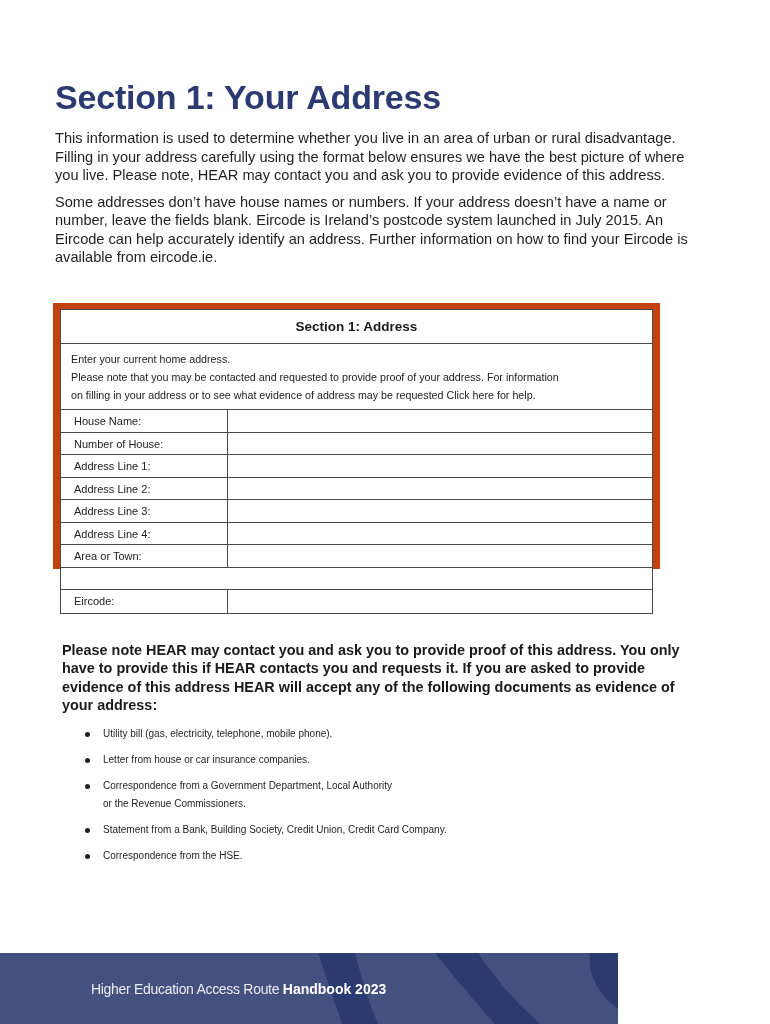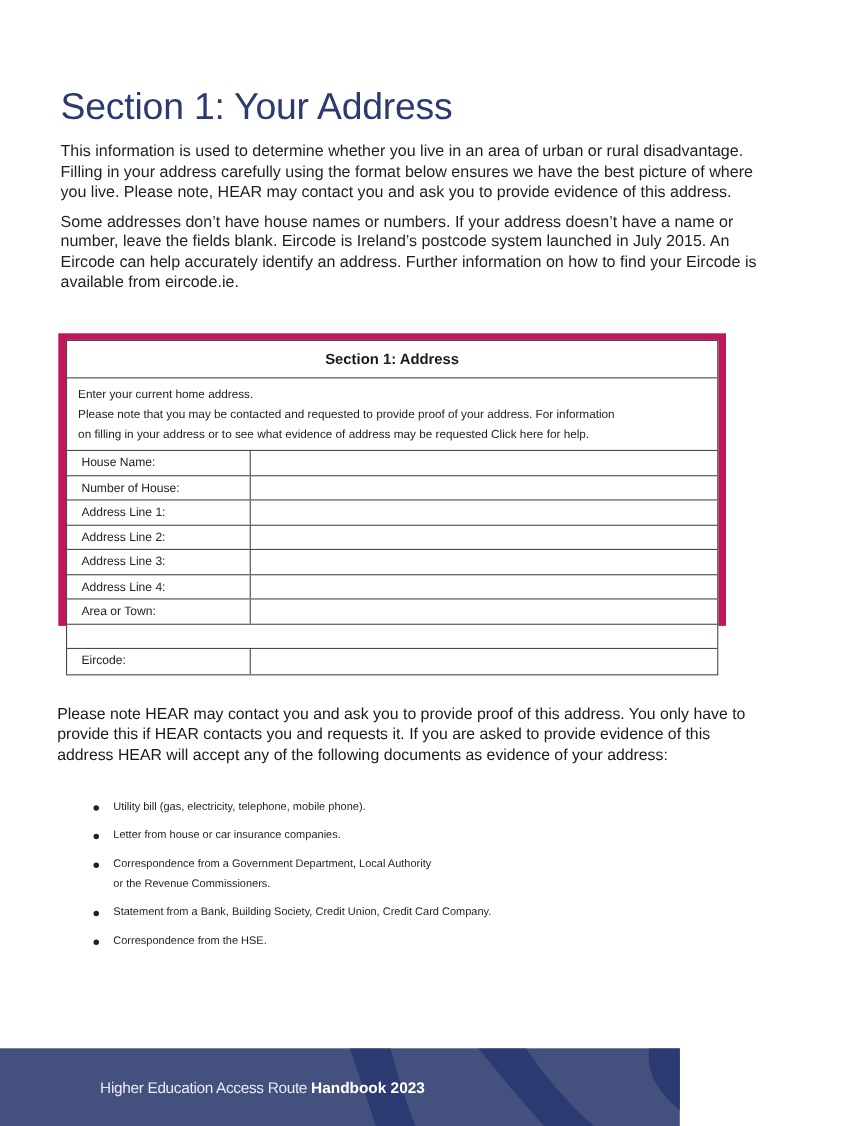--- a/index.html
+++ b/index.html
@@ -3,31 +3,31 @@
 <meta charset="utf-8">
 <style>
   html, body { margin:0; padding:0; }
   body {
     width:770px; height:1024px; position:relative; overflow:hidden;
     background:#ffffff; color:#1a1a1a;
     font-family:"Liberation Sans", sans-serif;
   }
   .page-title {
     position:absolute; left:55px; top:78px; margin:0;
-    font-size:34px; font-weight:normal; color:#2b3a70; letter-spacing:-0.2px;
+    font-size:34px; font-weight:bold; color:#2b3a70; letter-spacing:-0.2px;
   }
   .intro {
     position:absolute; left:55px; top:129px; width:640px;
     font-size:14.6px; line-height:18.5px; color:#1f1f1f;
   }
   .intro p { margin:0 0 8px 0; }
 
   .form-frame {
     position:absolute; left:53px; top:303px; width:607px; height:266px;
-    background:#be185d; box-sizing:border-box;
+    background:#c2410c; box-sizing:border-box;
   }
   .form-table {
     position:absolute; left:7px; top:6px; width:593px;
     border:1.5px solid #4a4a4a; background:#fff; box-sizing:border-box;
     font-family:"Liberation Sans", sans-serif;
   }
   .form-header {
     height:33px; line-height:33px; text-align:center;
     font-size:13.5px; font-weight:bold; color:#1a1a1a;
     border-bottom:1.3px solid #4a4a4a;
@@ -44,22 +44,22 @@
   .row-label {
     width:167px; padding-left:13px; font-size:11px; line-height:22px; color:#222;
     border-right:1.3px solid #4a4a4a; box-sizing:border-box;
   }
   .row-input {
     flex:1; border:none; outline:none; background:transparent; padding:0 6px;
     font-size:11px; font-family:"Liberation Sans", sans-serif;
   }
 
   .note {
-    position:absolute; left:52px; top:641px; width:640px; margin:0;
-    font-size:14.4px; font-weight:normal; line-height:18.3px; color:#1a1a1a;
+    position:absolute; left:62px; top:641px; width:640px; margin:0;
+    font-size:14.4px; font-weight:bold; line-height:18.3px; color:#1a1a1a;
   }
   .evidence-list {
     position:absolute; left:80px; top:725px; width:620px; margin:0; padding:0;
     list-style:none; font-size:10px; line-height:17.5px; color:#1f1f1f;
   }
   .evidence-list li { position:relative; padding-left:23px; margin-bottom:8.6px; }
   .bullet {
     position:absolute; left:5px; top:7px; width:5px; height:5px; border-radius:50%; background:#222;
   }
 

